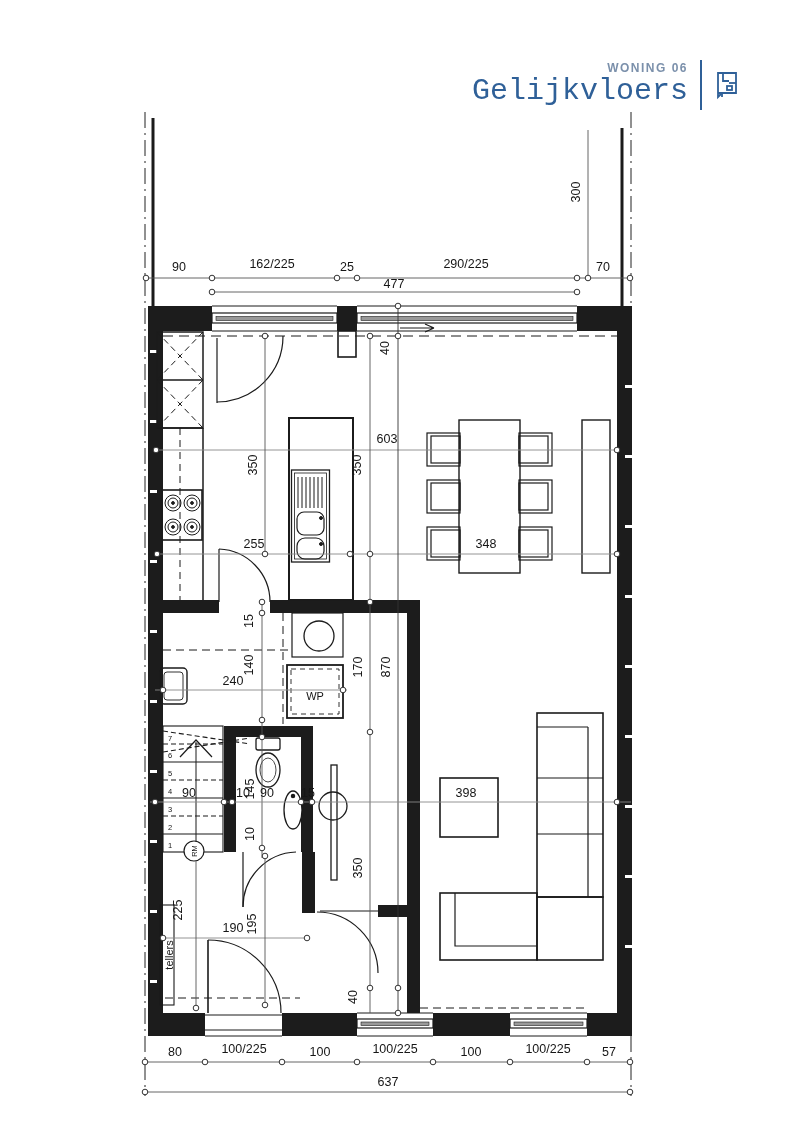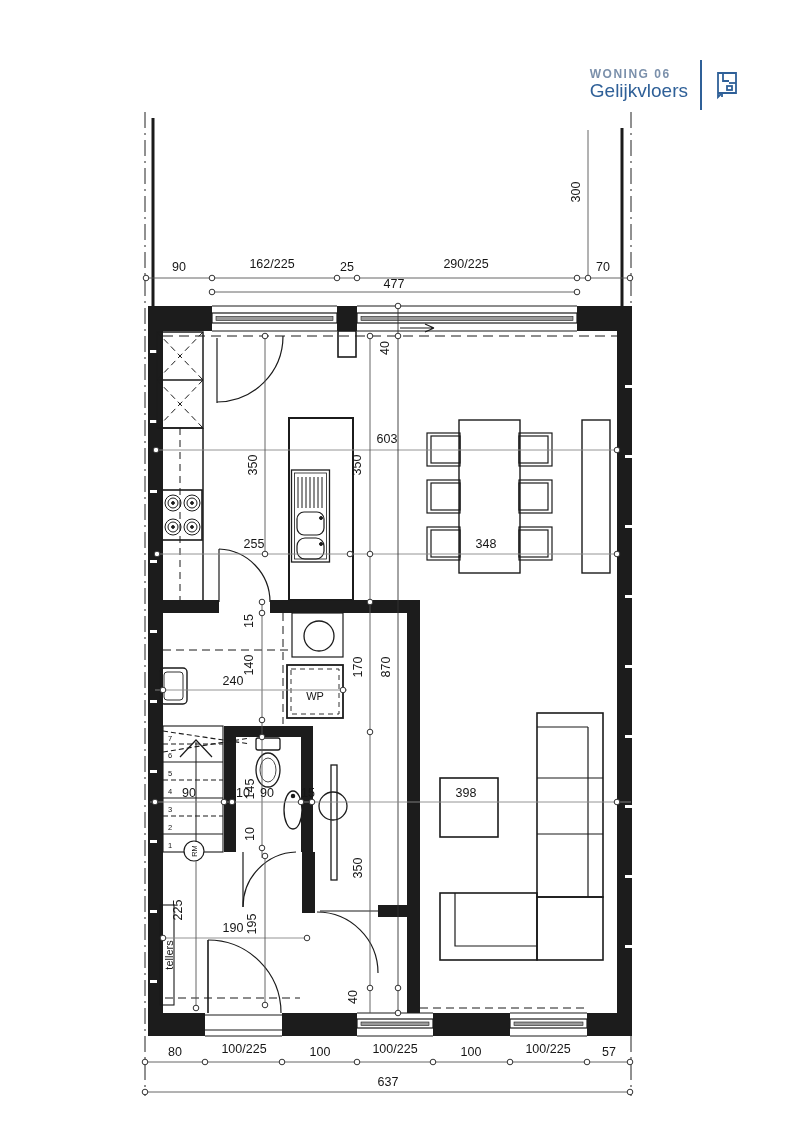--- a/index.html
+++ b/index.html
@@ -1,20 +1,20 @@
 <!DOCTYPE html>
 <html><head>
 <meta charset="utf-8">
 <style>
   html,body{margin:0;padding:0;background:#ffffff;width:800px;height:1132px;overflow:hidden;}
   .page{position:relative;width:800px;height:1132px;background:#fff;font-family:"Liberation Sans",sans-serif;}
   .hdr{position:absolute;top:60px;right:60px;display:flex;align-items:center;gap:12px;}
-  .hdr-text{line-height:1.1;}
+  .hdr-text{text-align:right;line-height:1.1;}
   .hdr-project{color:#7b90ab;font-size:12px;font-weight:bold;letter-spacing:1.5px;}
-  .hdr-floor{color:#2f6098;font-family:Liberation Sans, sans-serif;font-size:19px;}
+  .hdr-floor{color:#2f6098;font-family:Liberation Mono, monospace;font-size:30px;}
   .hdr-divider{width:2px;height:50px;background:#2f6098;}
   svg text{font-family:"Liberation Sans",sans-serif;fill:#161616;}
   .dim{font-size:12.5px;}
   .tiny{font-size:7.5px;}
   .lbl{font-size:11px;}
 </style>
 </head>
 <body>
 
 <div class="page">

